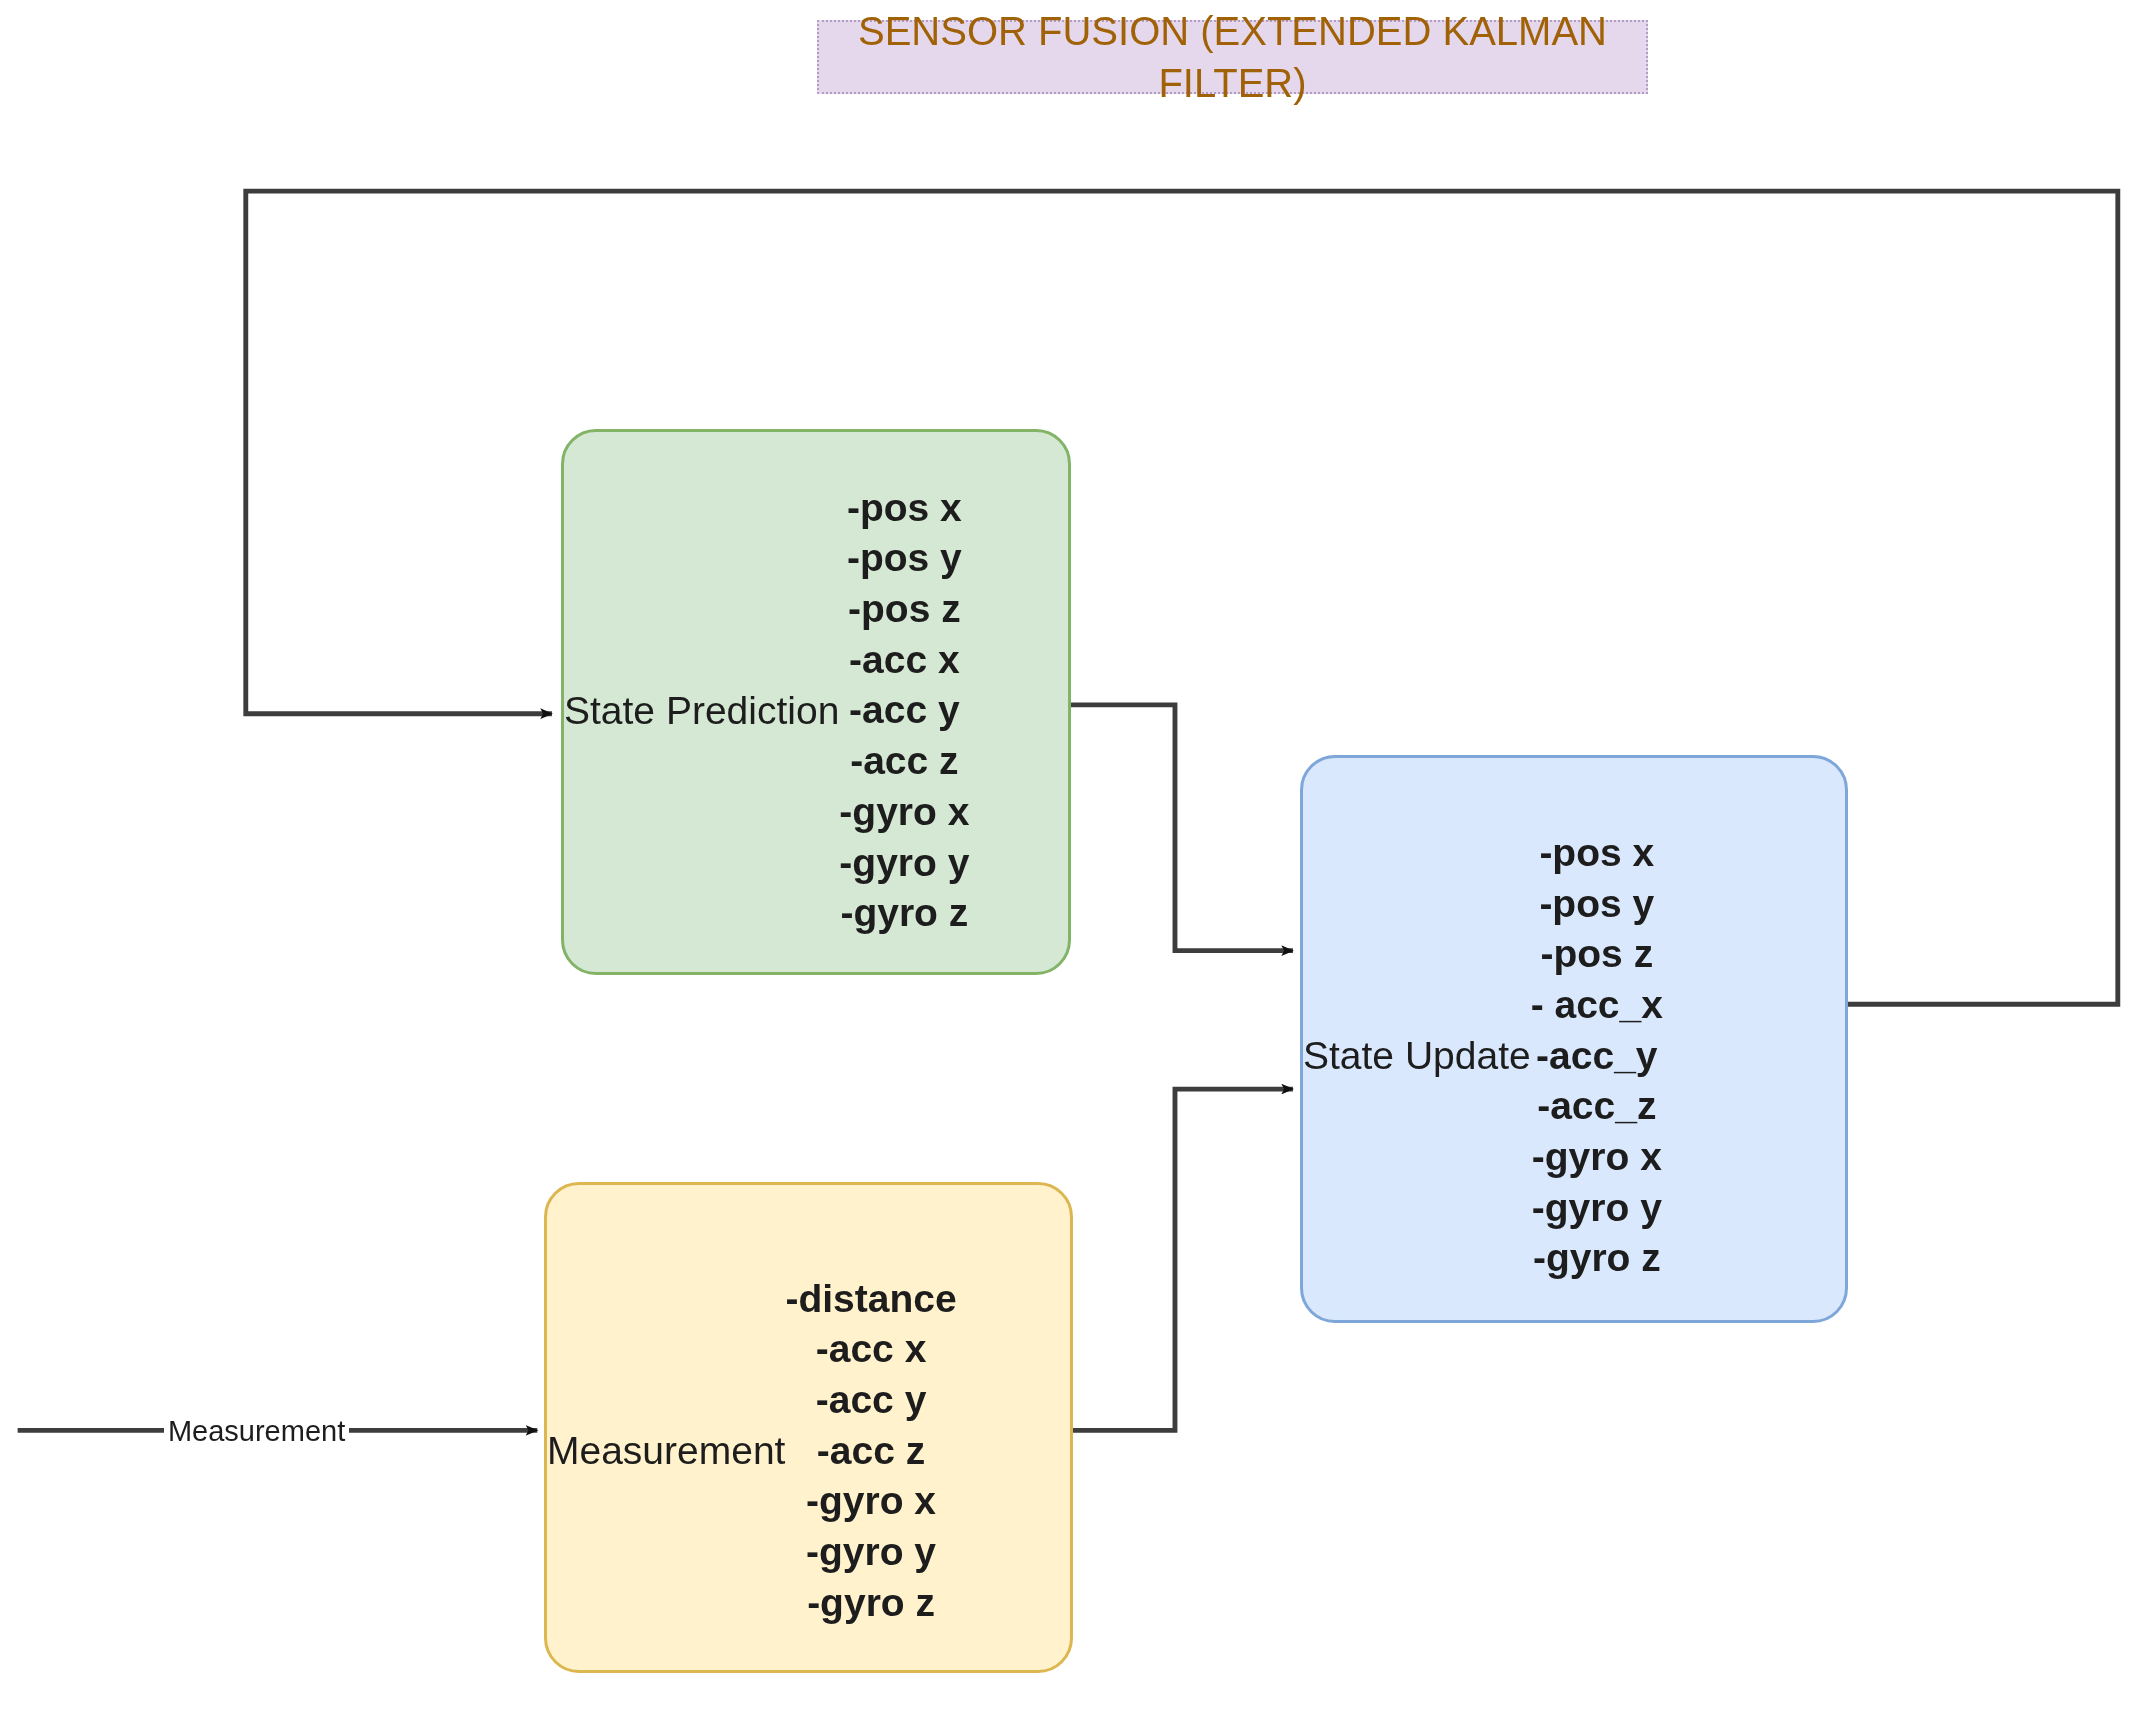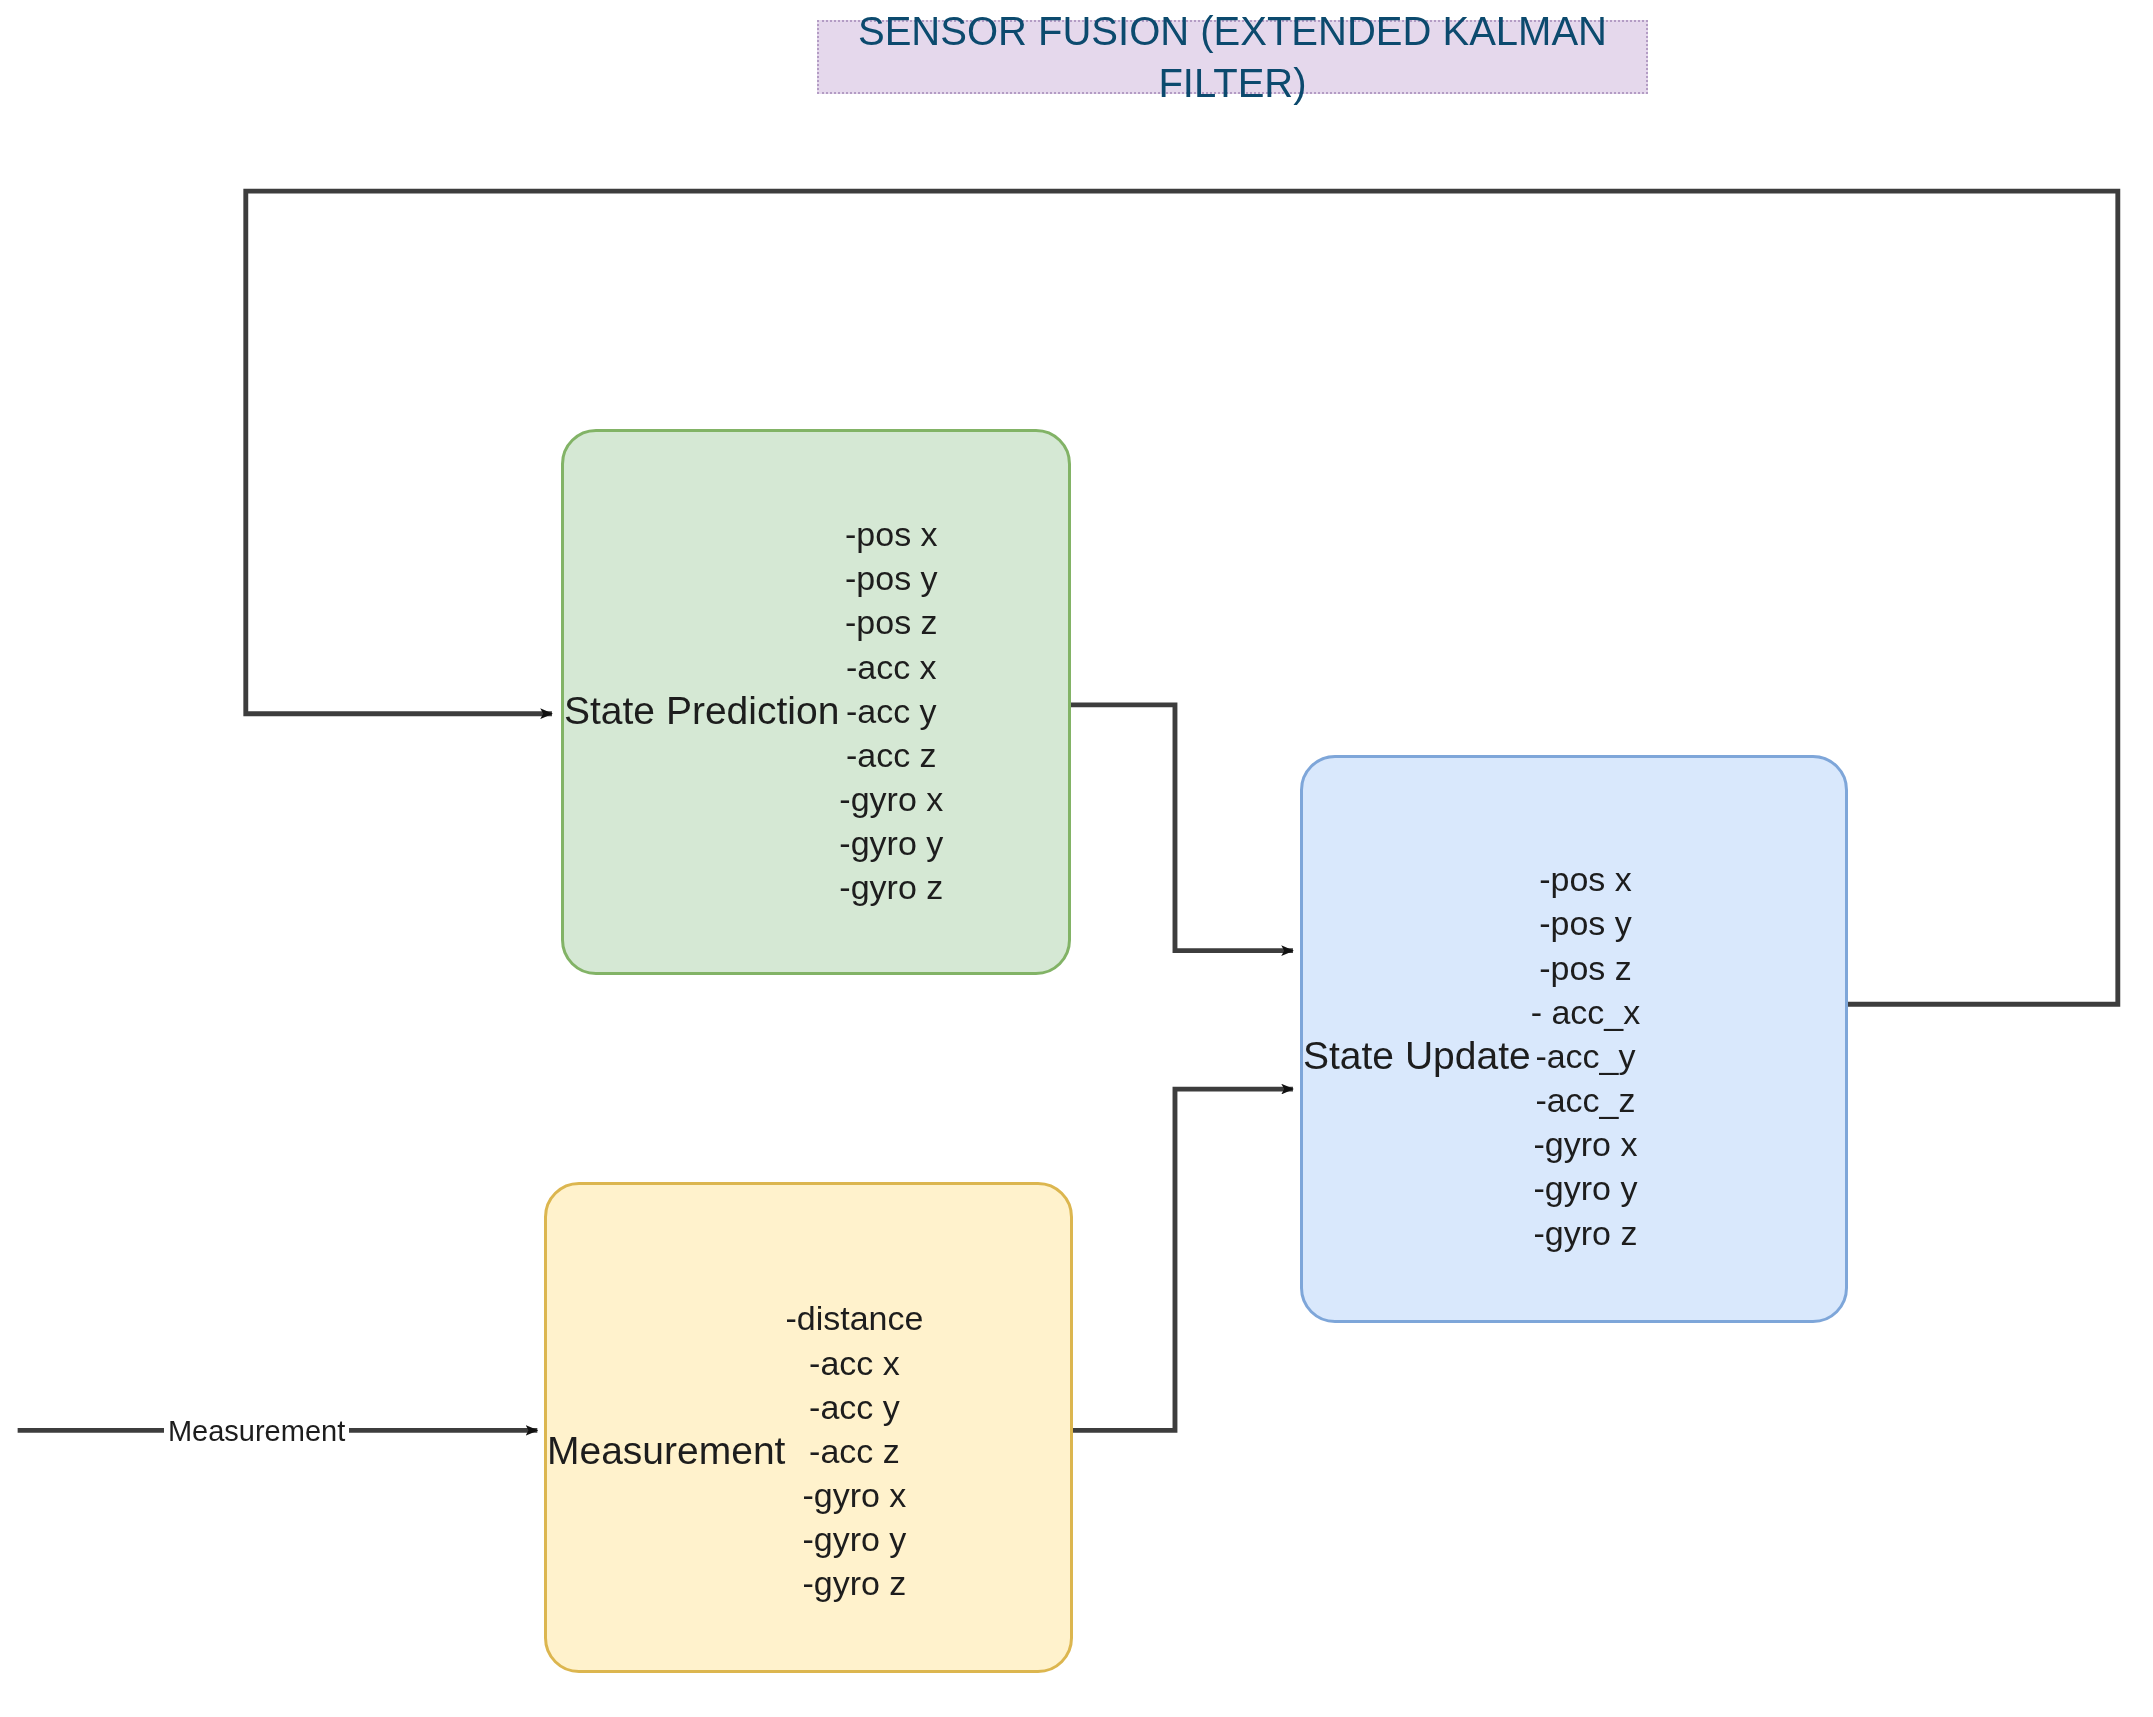--- a/index.html
+++ b/index.html
@@ -35,21 +35,21 @@
     height: 74px;
     background: #e5d8ec;
     border: 2px dotted #b39cc4;
     box-sizing: border-box;
     display: flex;
     align-items: center;
     justify-content: center;
     text-align: center;
     line-height: 1.30;
     font-size: 40px;
-    color: #0c4a6e;
+    color: #a16207;
     padding: 0 25px;
   }
 
   
   .node {
     position: absolute;
     box-sizing: border-box;
     border-radius: 35px;
     border-width: 3.9px;
     border-style: solid;
@@ -65,23 +65,24 @@
     text-align: center;
     white-space: nowrap;
   }
   .node .node-list {
     list-style: none;
     margin: 0;
     padding: 0;
     text-align: center;
   }
   .node .node-list li {
-    font-size: 34px;
+    font-size: 39px;
     line-height: 1.30;
     white-space: pre;
+    font-weight: bold;
   }
 
   #node-state-prediction {
     left: 561px;
     top: 429px;
     width: 510px;
     height: 546px;
     background: #d5e8d4;
     border-color: #82b366;
     padding-top: 17.6px;

